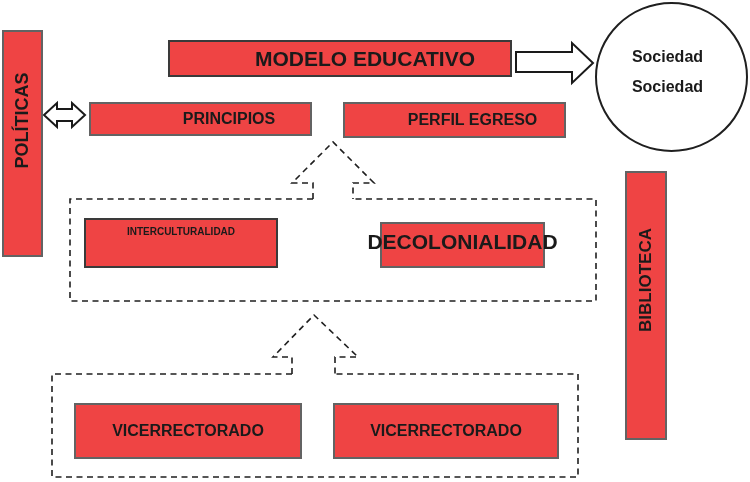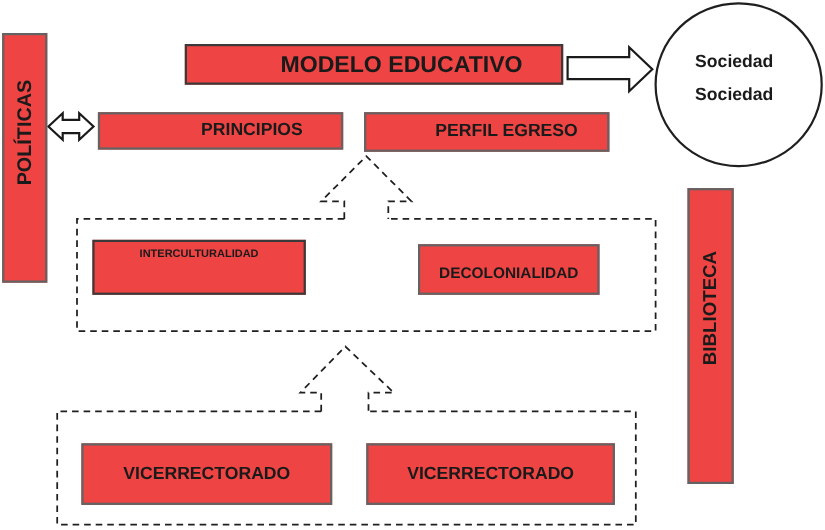--- a/index.html
+++ b/index.html
@@ -21,24 +21,24 @@
     justify-content:center;
     font-weight:bold;
     z-index:2;
     white-space:nowrap;
   }
   .b-light{border:2px solid #636363;}
   .b-dark{border:2px solid #3a3a3a;}
 
   .title-box{left:168px;top:40px;width:344px;height:37px;font-size:21px;padding-left:50px;}
   .principios-box{left:89px;top:102px;width:223px;height:34px;font-size:16px;padding-left:57px;}
-  .perfil-box{left:331px;top:102px;width:223px;height:36px;font-size:16px;padding-left:36px;}
+  .perfil-box{left:343px;top:102px;width:223px;height:36px;font-size:16px;padding-left:36px;}
 
   .intercult-box{left:84px;top:218px;width:194px;height:50px;font-size:10px;align-items:flex-start;padding-top:6px;}
-  .decolonial-box{left:380px;top:222px;width:165px;height:46px;font-size:14px;align-items:center;padding-top:6px;}
+  .decolonial-box{left:380px;top:222px;width:165px;height:46px;font-size:21px;align-items:flex-start;padding-top:6px;}
 
   .vic-box{flex-direction:row;font-size:16px;line-height:28px;}
   .vic-inv-box{left:74px;top:403px;width:228px;height:56px;}
   .vic-acad-box{left:333px;top:403px;width:226px;height:56px;}
 
   .politicas-box{left:2px;top:30px;width:41px;height:227px;}
   .biblioteca-box{left:625px;top:171px;width:42px;height:269px;}
 
   .vlabel{
     position:absolute;z-index:3;

